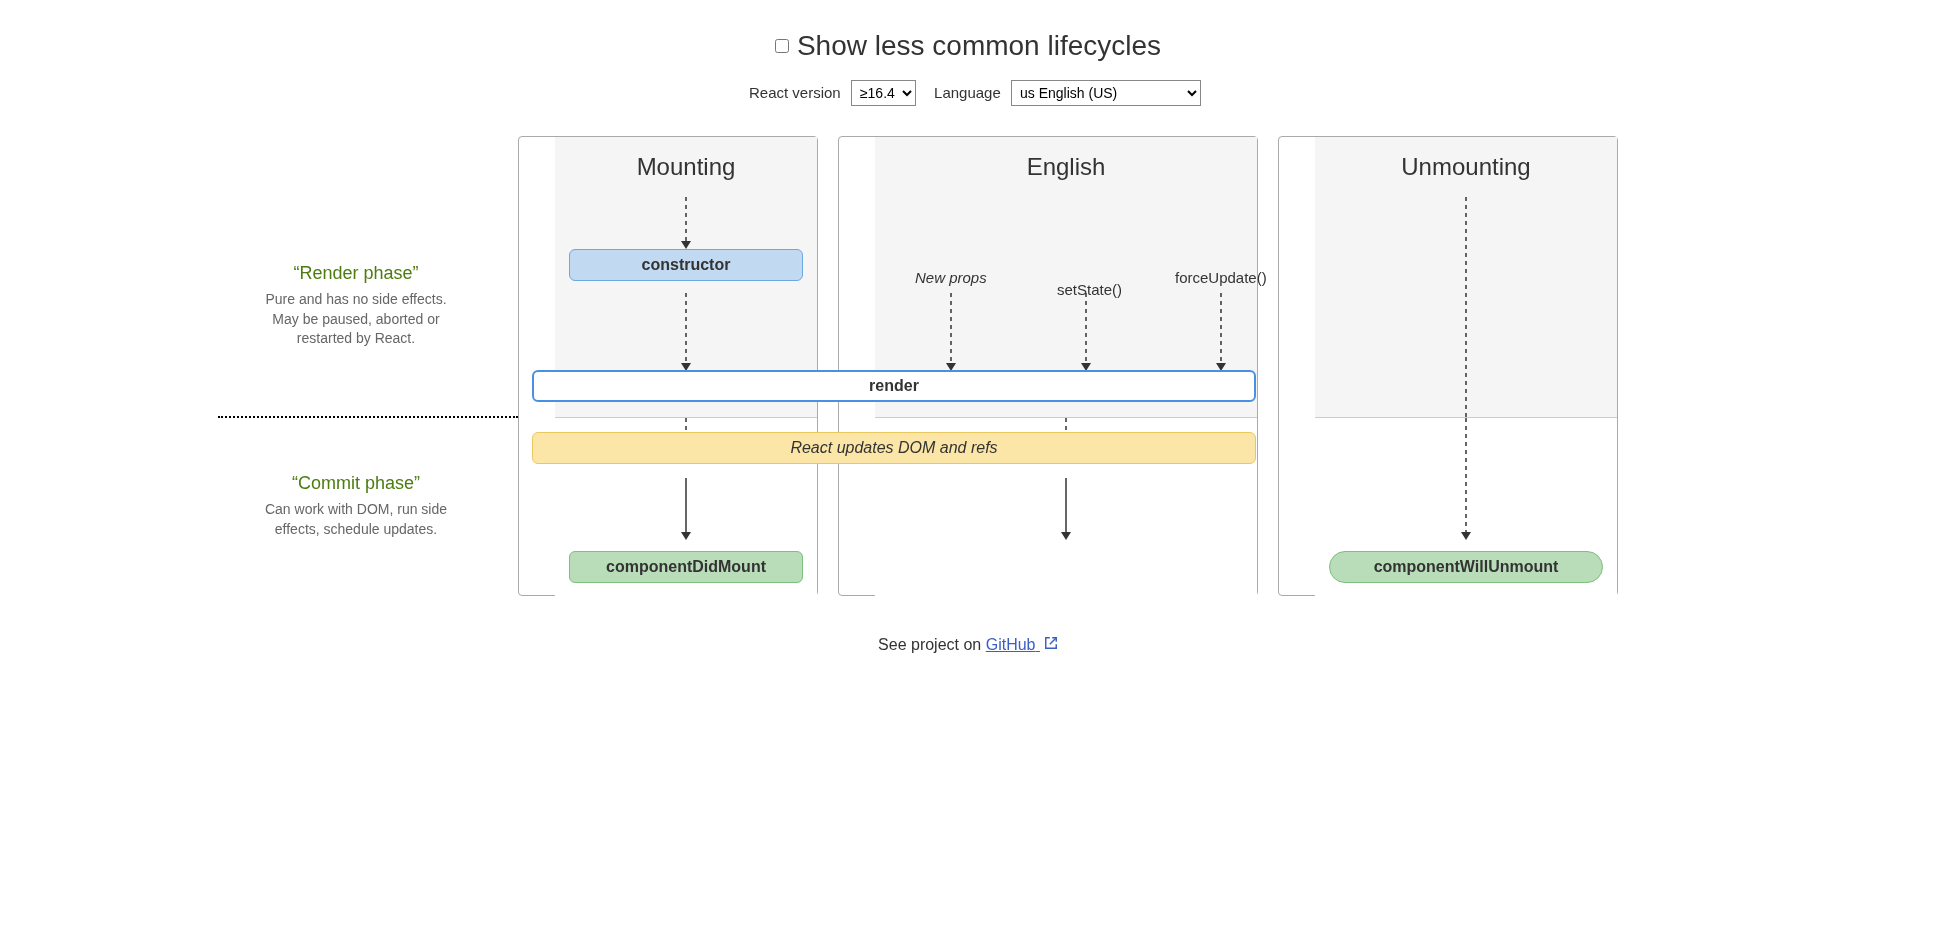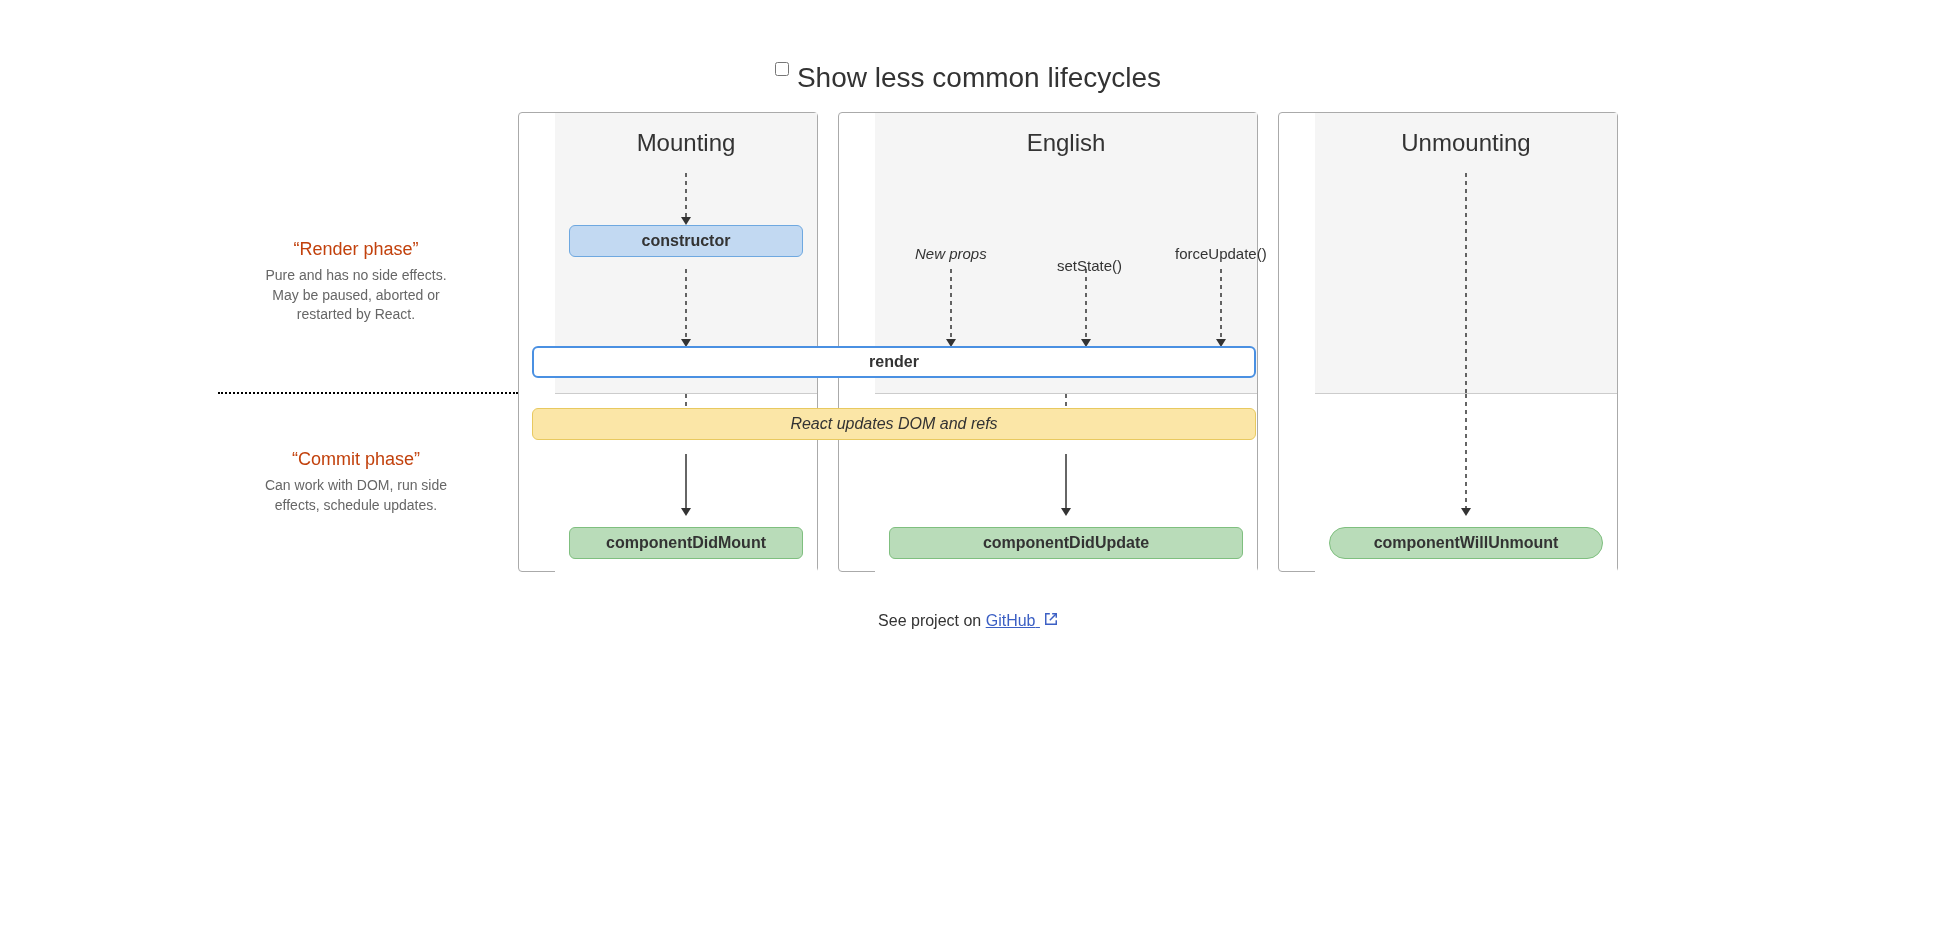--- a/index.html
+++ b/index.html
@@ -1,30 +1,30 @@
 <!DOCTYPE html>
 <html><head>
 <meta charset="utf-8">
 <style>
 * { box-sizing: border-box; margin: 0; padding: 0; }
 body { font-family: "Segoe UI", Arial, sans-serif; color: #333; background: #fff; }
 .wrapper { width: 1500px; margin: 0 auto; padding-top: 30px; }
 
 .header { text-align: center; margin-bottom: 18px; }
-.header-title { display: inline-flex; gap: 8px; font-size: 28px; font-weight: 300; color: #333; margin-top: 32px; }
+.header-title { display: inline-flex; align-items: center; gap: 8px; font-size: 28px; font-weight: 300; color: #333; }
 .header-title input[type=checkbox] { width: 14px; height: 14px; }
 
 .controls { text-align: center; font-size: 15px; color: #333; margin-bottom: 30px; }
 .controls label { margin: 0 6px 0 14px; }
 .controls select { font-size: 14px; padding: 3px 4px; border: 1px solid #888; background: #fff; }
 
 .grid { position: relative; display: grid; grid-template-columns: 300px 300px 440px 20px 340px; grid-template-rows: 60px 220px 180px; height: 460px; border-collapse: collapse; }
 
 .phase-label { grid-column: 1; padding: 0 24px 0 0; text-align: center; display: flex; flex-direction: column; justify-content: center; align-items: center; }
-.phase-label .title { font-size: 18px; color: #c2410c; margin-bottom: 6px; text-align: right; }
+.phase-label .title { font-size: 18px; color: #4d7c0f; margin-bottom: 6px; text-align: right; }
 .phase-label .sub { font-size: 14px; color: #666; line-height: 1.4; max-width: 200px; }
 
 .col { border: 1px solid #aaa; border-radius: 4px; position: relative; padding-left: 36px; }
 .col-head { height: 60px; display: flex; align-items: center; justify-content: center; font-size: 24px; font-weight: 300; color: #333; }
 
 .render-bg { background: #f5f5f5; }
 .commit-bg { background: #fff; }
 
 
 .phase-divider { grid-column: 1; grid-row: 3; border-top: 2px dotted #000; width: 100%; }
@@ -52,20 +52,30 @@
 
 <div class="wrapper">
 
   <div class="header">
     <label class="header-title">
       <input type="checkbox" style="">
       <span>Show less common lifecycles</span>
     </label>
   </div>
 
+  <div class="controls">
+    <label>React version</label>
+    <select>
+      <option>≥16.4</option>
+    </select>
+    <label>Language</label>
+    <select style="min-width:190px;">
+      <option>us English (US)</option>
+    </select>
+  </div>
 
   <div class="grid">
 
     <div style="grid-column:1; grid-row:1;"></div>
 
     <div class="phase-label" style="grid-row:2;">
       <div class="title">“Render phase”</div>
       <div class="sub">Pure and has no side effects. May be paused, aborted or restarted by React.</div>
     </div>
     <div class="phase-divider"></div>
@@ -126,21 +136,20 @@
       <div class="commit-bg" style="height:180px; position:relative; border-top:1px solid #ccc;">
 
         <svg class="arrow" style="left:50%; top:0; transform:translateX(-50%);" width="2" height="16">
             <line class="dashed" x1="1" y1="0" x2="1" y2="16" stroke="#333" stroke-width="1.5"></line>
           </svg>
 
         <svg class="arrow" style="left:50%; top:60px; transform:translateX(-50%);" width="2" height="62">
             <line x1="1" y1="0" x2="1" y2="54" stroke="#333" stroke-width="1.5"></line>
             <polygon points="1,62 -4,54 6,54" fill="#333"></polygon>
           </svg>
-        <div class="pill pill-green" style="left:14px; right:14px; bottom:14px;">componentDidUpdate</div>
       </div>
     </div>
 
     <div style="grid-column:4; grid-row:1 / span 3;"></div>
 
     <div class="col" style="grid-column:5; grid-row:1 / span 3;">
       <div class="col-head render-bg">Unmounting</div>
       <div class="render-bg" style="height:220px; position:relative;">
         <svg class="arrow" style="left:50%; top:0; transform:translateX(-50%);" width="2" height="220">
             <line class="dashed" x1="1" y1="0" x2="1" y2="220" stroke="#333" stroke-width="1.5"></line>

